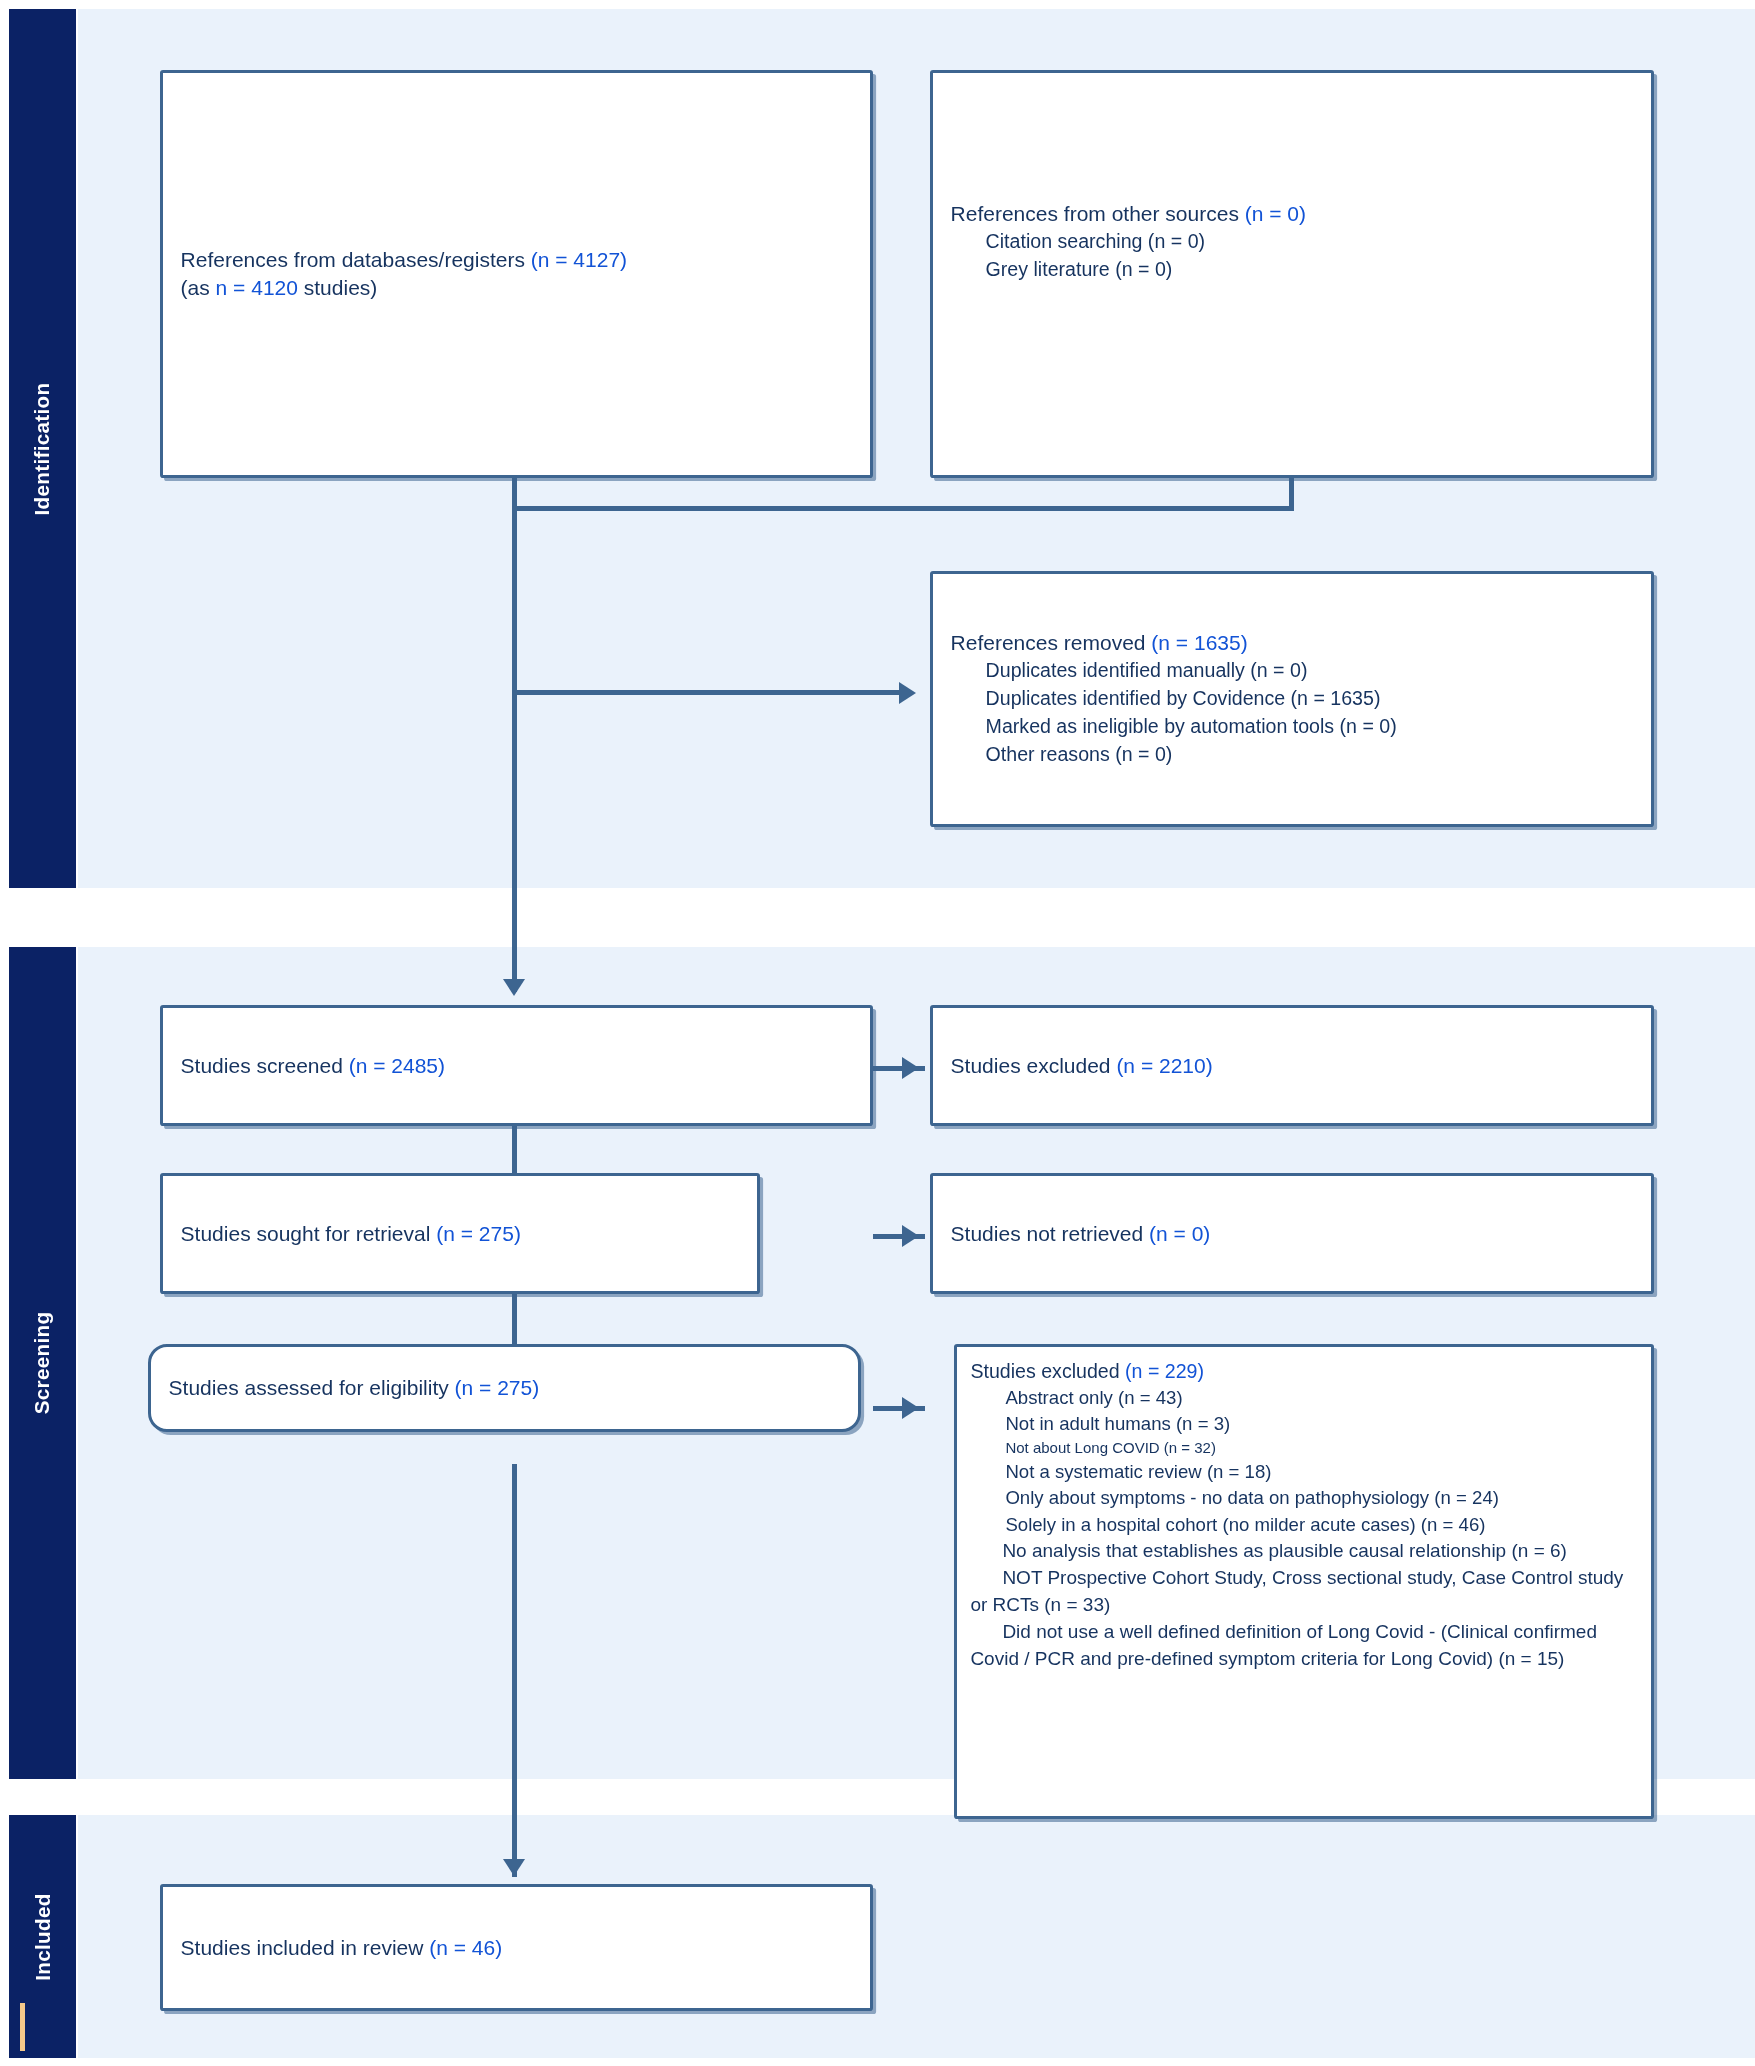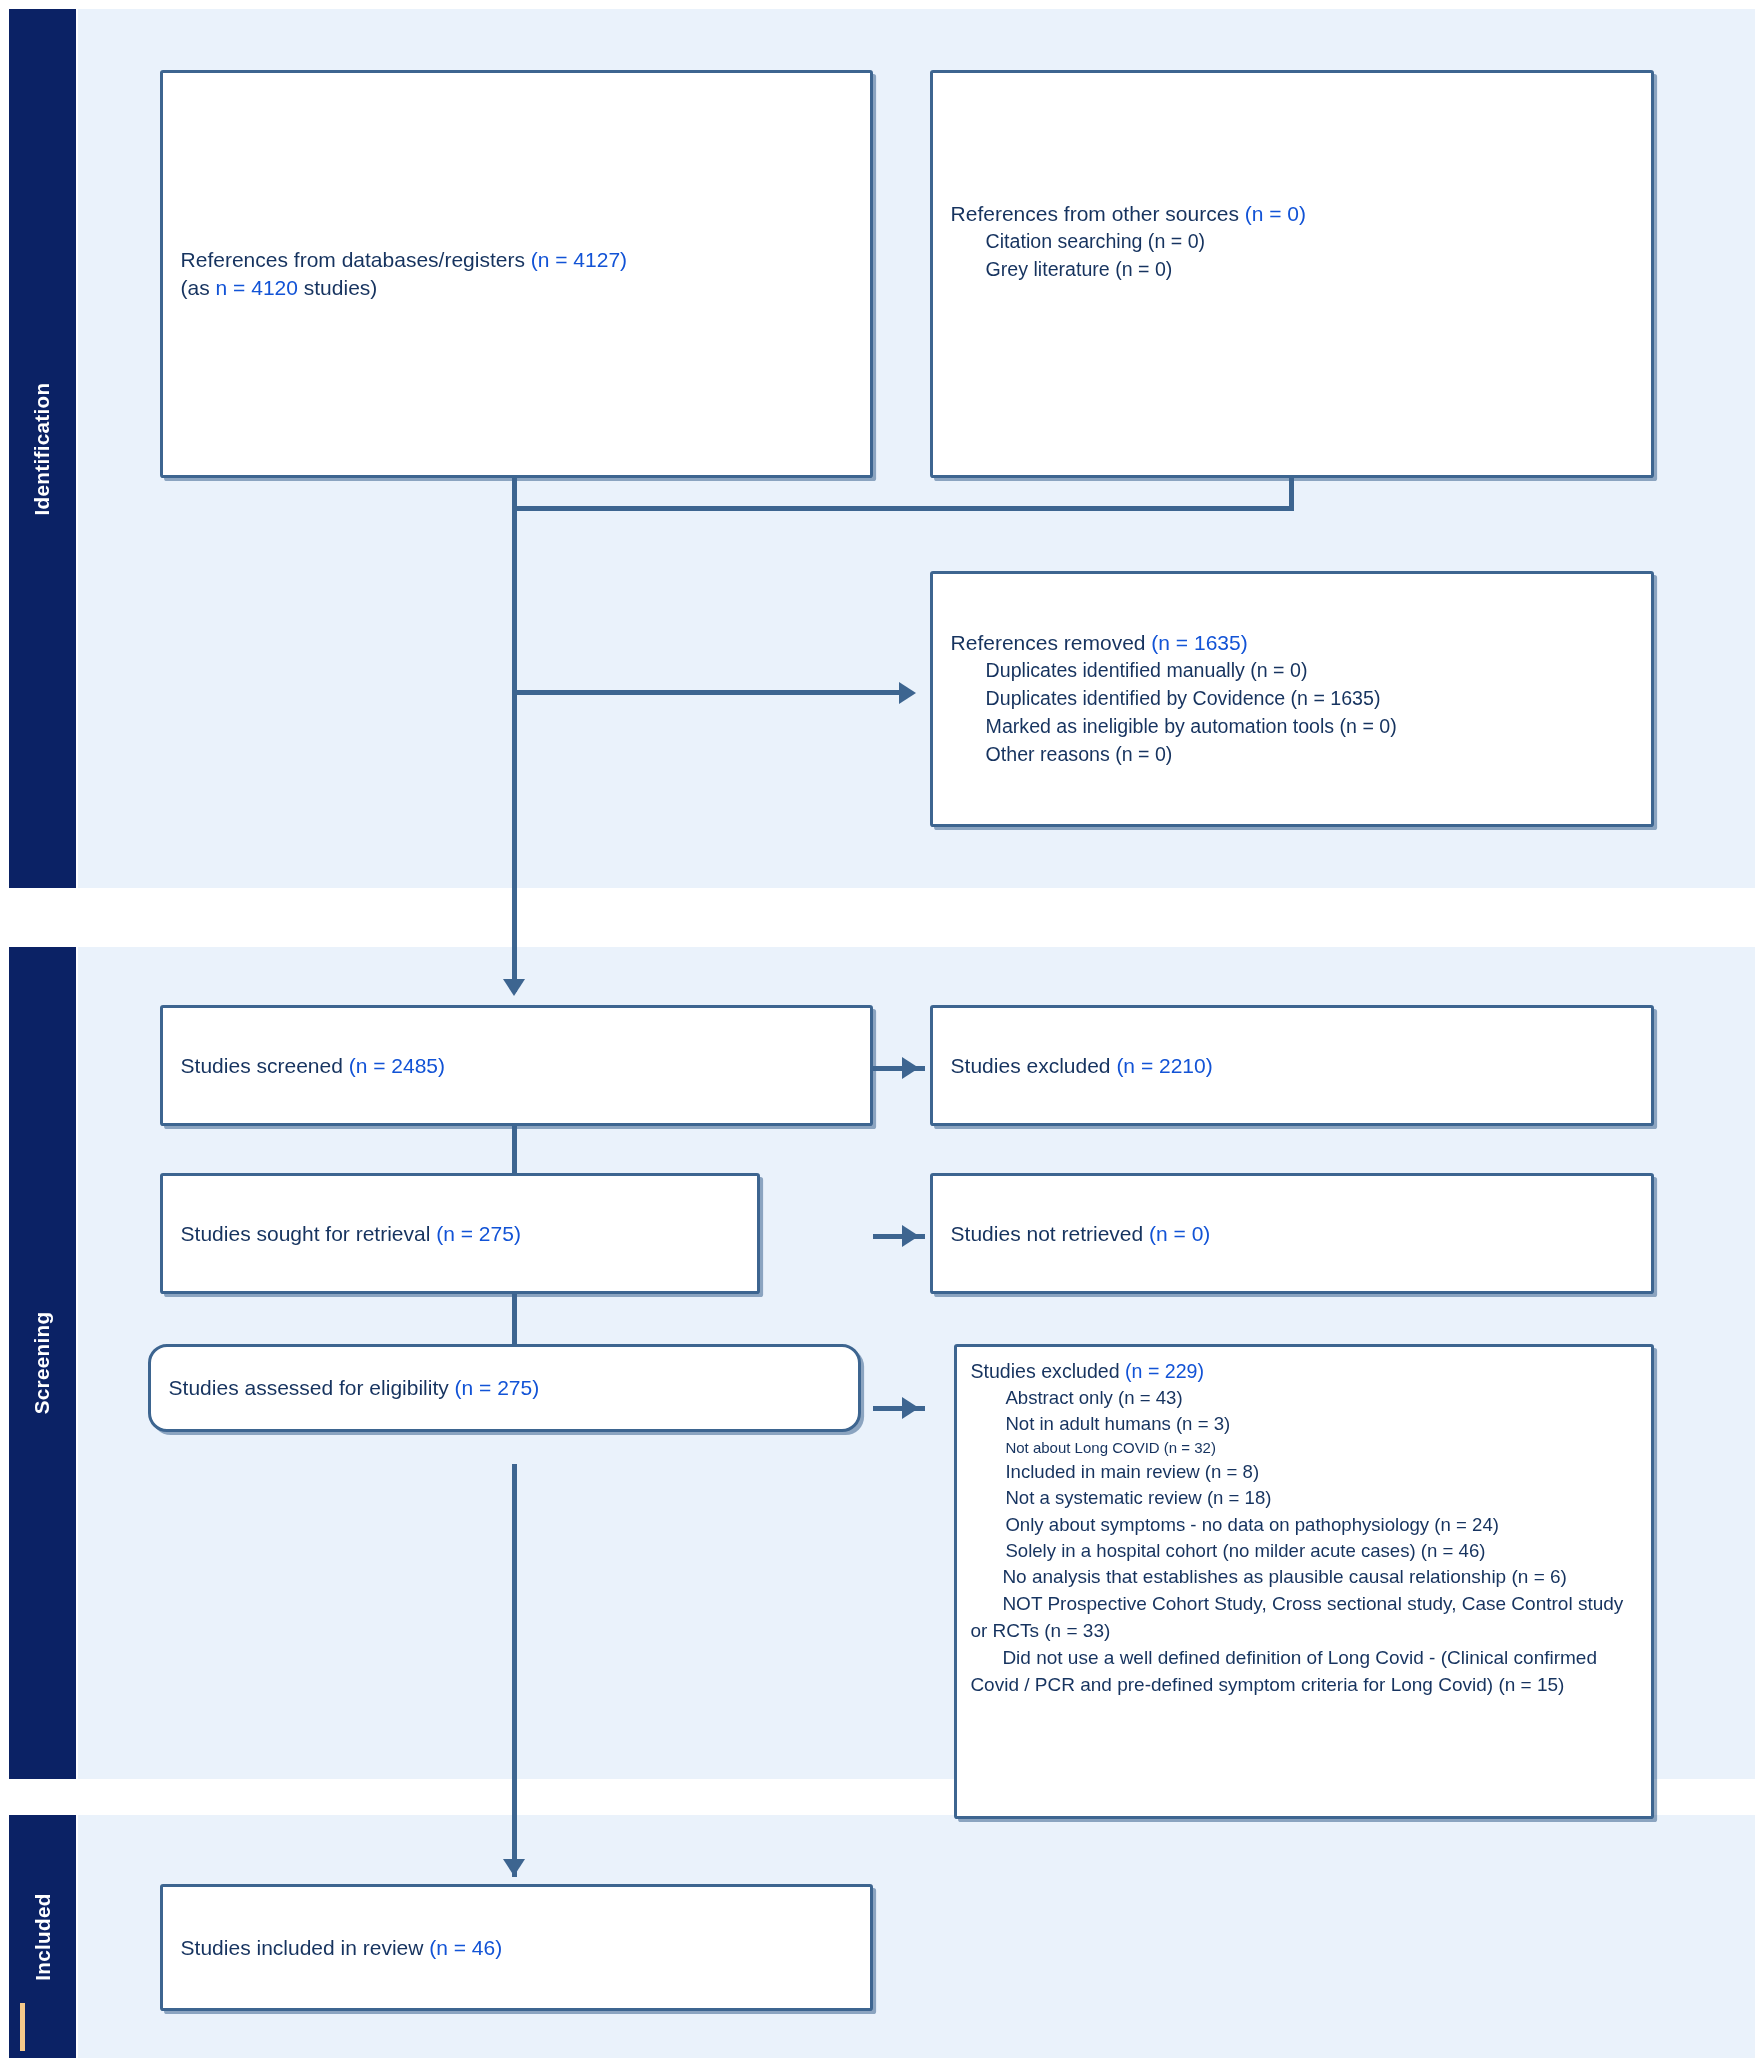--- a/index.html
+++ b/index.html
@@ -230,21 +230,20 @@
   </div>
 
   <div class="fbox topalign" style="left:954px; top:1344px; width:700px; height:475px;">
     <div class="inner" style="left:13.4px; right:9.3px; top:11.4px;">
       <div class="line1" style="font-size:19.6px;">
         <span>Studies excluded </span><b>(n = 229)</b>
       </div>
       <div class="sub" style="font-size:18.6px;">Abstract only (n = 43)</div>
       <div class="sub" style="font-size:18.6px;">Not in adult humans (n = 3)</div>
       <div class="sub" style="font-size:15px;">Not about Long COVID (n = 32)</div>
-      <div class="sub" style="font-size:18.6px;">Included in main review (n = 8)</div>
       <div class="sub" style="font-size:18.6px;">Not a systematic review (n = 18)</div>
       <div class="sub" style="font-size:18.6px;">Only about symptoms - no data on pathophysiology (n = 24)</div>
       <div class="sub" style="font-size:18.6px;">Solely in a hospital cohort (no milder acute cases) (n = 46)</div>
       <div class="wrapblk">No analysis that establishes as plausible causal relationship (n = 6)</div>
       <div class="wrapblk">NOT Prospective Cohort Study, Cross sectional study, Case Control study or RCTs (n = 33)</div>
       <div class="wrapblk">Did not use a well defined definition of Long Covid - (Clinical confirmed Covid / PCR and pre-defined symptom criteria for Long Covid) (n = 15)</div>
     </div>
   </div>
 
   <div class="fbox" style="left:160px; top:1884px; width:713px; height:127px;">

